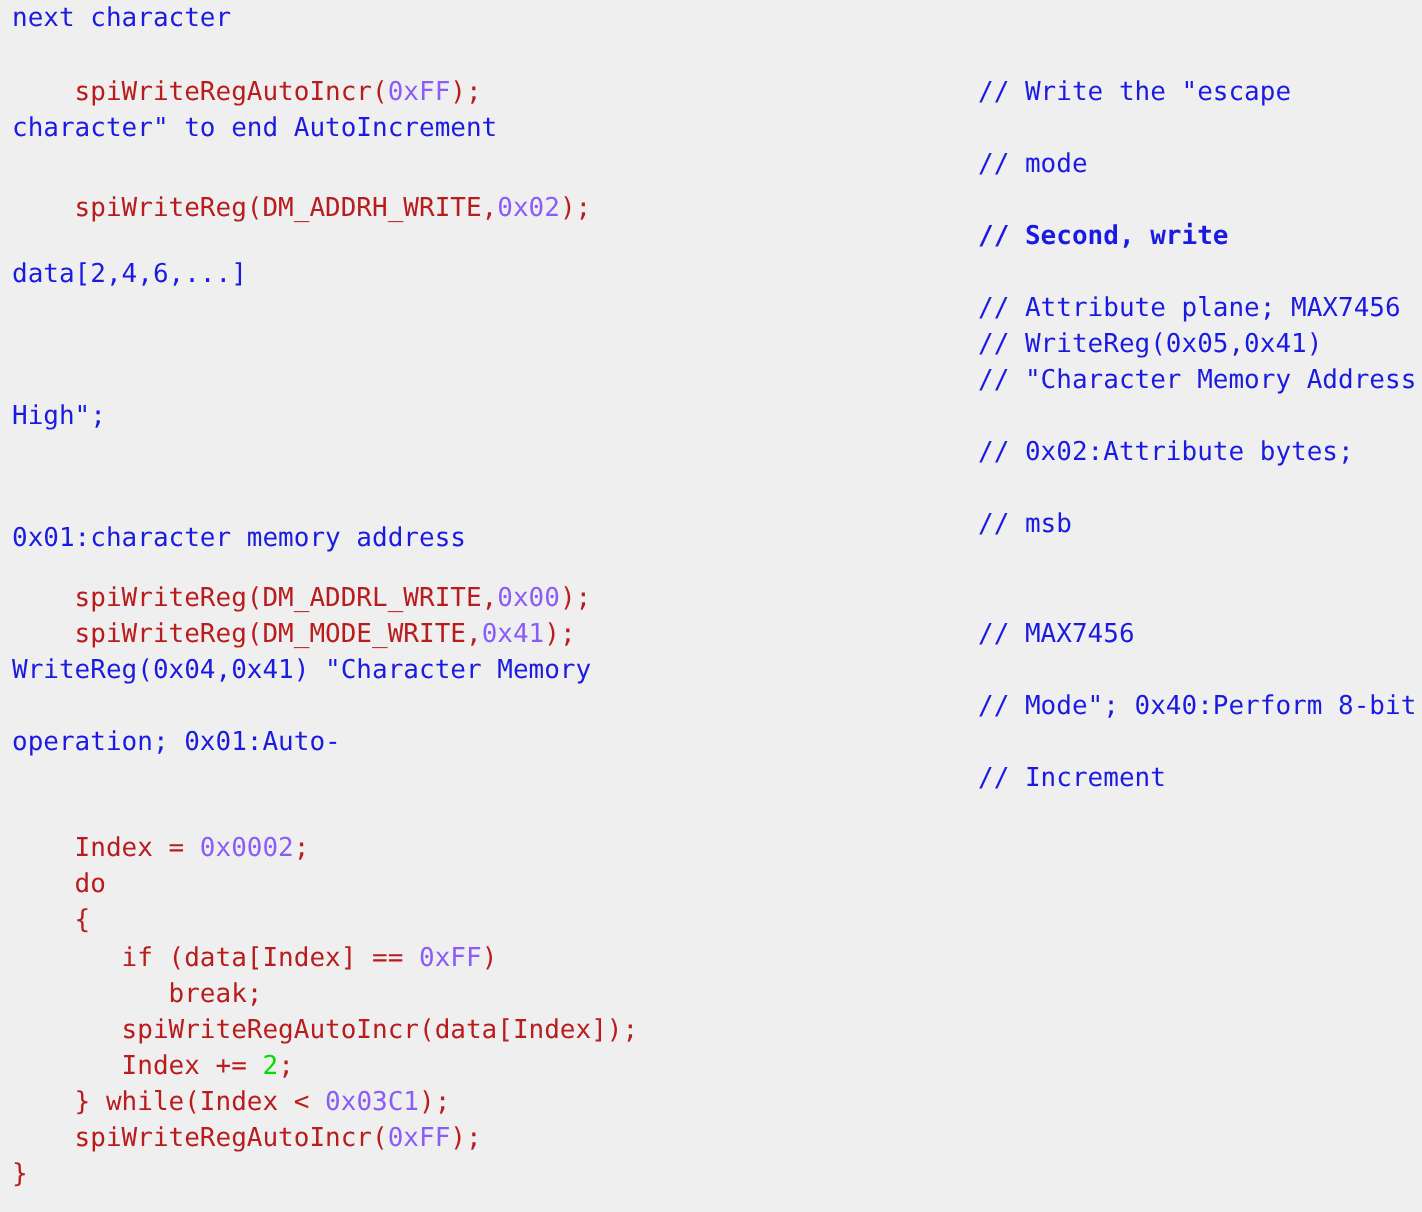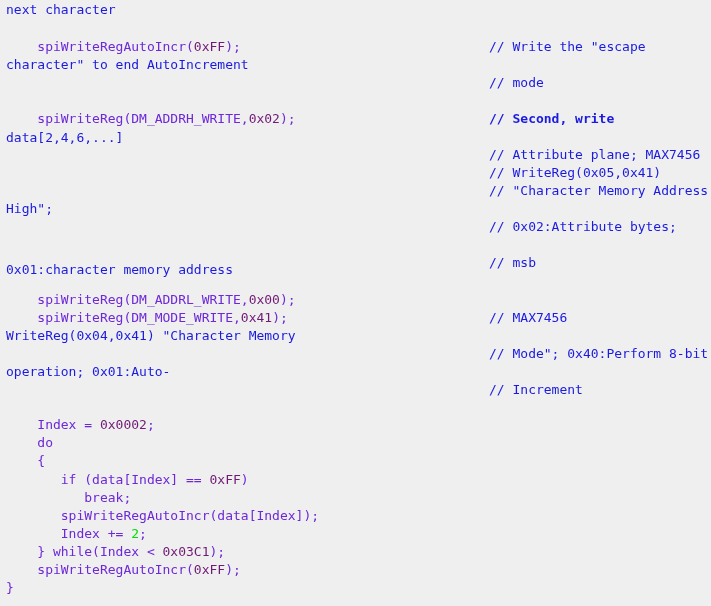--- a/index.html
+++ b/index.html
@@ -24,35 +24,35 @@
     position: absolute;
     white-space: pre;
     font-family: "DejaVu Sans Mono", "Liberation Mono", monospace;
     font-size: 13px;
     line-height: 16px;
     letter-spacing: 0px;
   }
   .col-left  { left: 6px; }
   .col-right { left: 489px; }
 
-  .t-code    { color: #6d28d9; }
+  .t-code    { color: #b91c1c; }
   .t-comment { color: #1a1ae0; }
-  .t-hex     { color: #701a75; }
+  .t-hex     { color: #8b5cf6; }
   .t-num     { color: #00dd00; }
   .t-wrap    { color: #1a1ae0; }
 </style>
 </head>
 <body>
 
 <div id="page">
   <div id="left-col">
       <div class="code-line col-left" style="top: 2px;"><span class="t-wrap">next character</span></div>
       <div class="code-line col-left" style="top: 39px;"><span class="t-code">    spiWriteRegAutoIncr(</span><span class="t-hex">0xFF</span><span class="t-code">);</span></div>
       <div class="code-line col-left" style="top: 57px;"><span class="t-wrap">character" to end AutoIncrement</span></div>
-      <div class="code-line col-left" style="top: 111px;"><span class="t-code">    spiWriteReg(DM_ADDRH_WRITE,</span><span class="t-hex">0x02</span><span class="t-code">);</span></div>
+      <div class="code-line col-left" style="top: 97px;"><span class="t-code">    spiWriteReg(DM_ADDRH_WRITE,</span><span class="t-hex">0x02</span><span class="t-code">);</span></div>
       <div class="code-line col-left" style="top: 130px;"><span class="t-wrap">data[2,4,6,...]</span></div>
       <div class="code-line col-left" style="top: 201px;"><span class="t-wrap">High";</span></div>
       <div class="code-line col-left" style="top: 238px; margin-top: 24px;"><span class="t-wrap">0x01:character memory address</span></div>
       <div class="code-line col-left" style="top: 292px;"><span class="t-code">    spiWriteReg(DM_ADDRL_WRITE,</span><span class="t-hex">0x00</span><span class="t-code">);</span></div>
       <div class="code-line col-left" style="top: 310px;"><span class="t-code">    spiWriteReg(DM_MODE_WRITE,</span><span class="t-hex">0x41</span><span class="t-code">);</span></div>
       <div class="code-line col-left" style="top: 328px;"><span class="t-wrap">WriteReg(0x04,0x41) "Character Memory</span></div>
       <div class="code-line col-left" style="top: 364px;"><span class="t-wrap">operation; 0x01:Auto-</span></div>
       <div class="code-line col-left" style="top: 417px;"><span class="t-code">    Index = </span><span class="t-hex">0x0002</span><span class="t-code">;</span></div>
       <div class="code-line col-left" style="top: 435px;"><span class="t-code">    do</span></div>
       <div class="code-line col-left" style="top: 453px;"><span class="t-code">    {</span></div>

